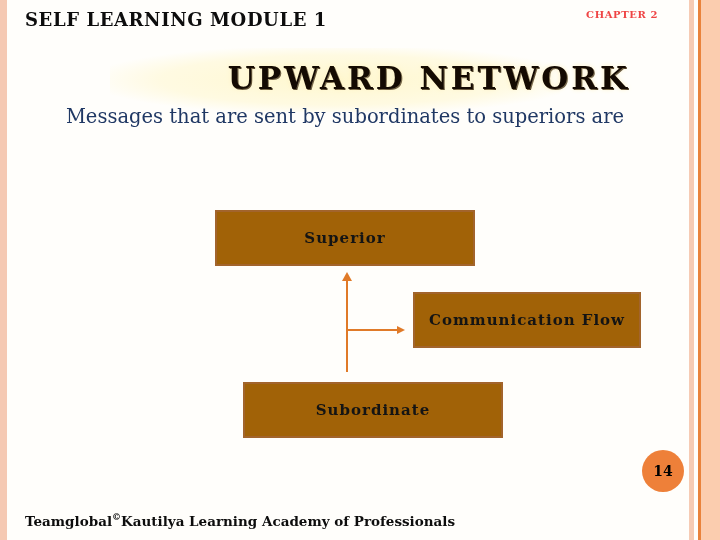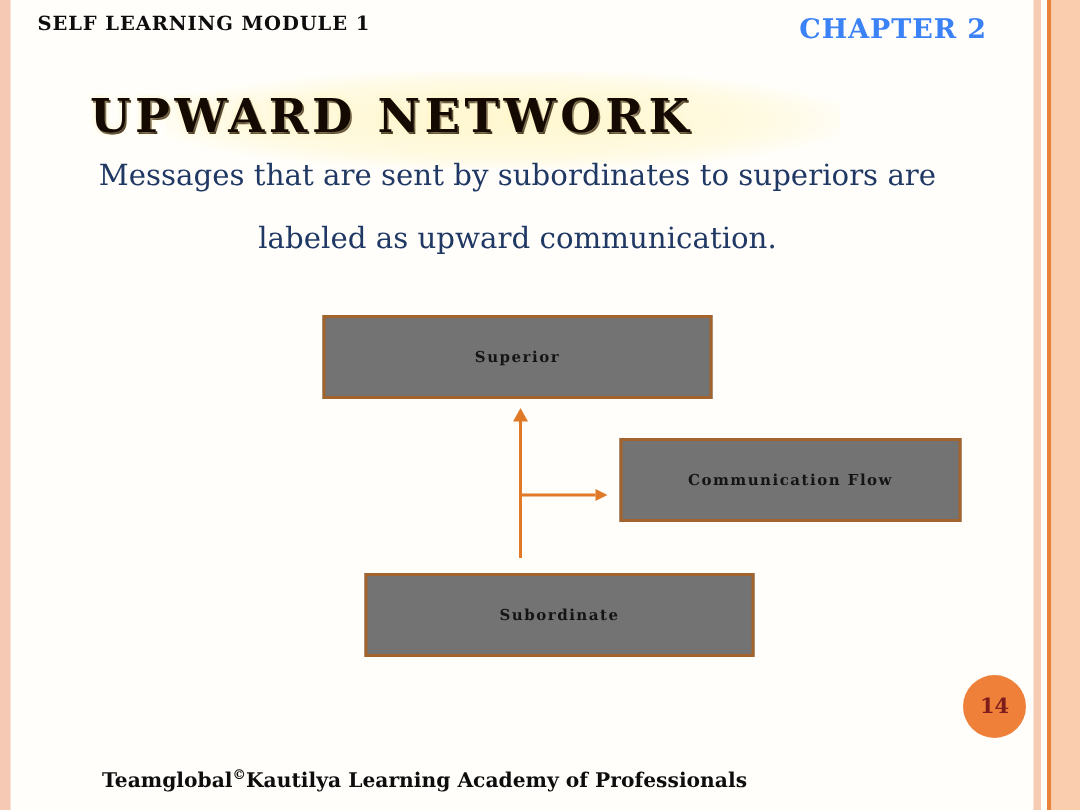--- a/index.html
+++ b/index.html
@@ -9,89 +9,88 @@
     background:#fffefb;
     overflow:hidden;
     font-family:"DejaVu Serif","Liberation Serif",serif;
   }
   
   .stripe-left{position:absolute;left:0;top:0;width:7px;height:540px;background:#f5c9b3;}
   .stripe-right-thin{position:absolute;left:689px;top:0;width:5px;height:540px;background:#f6cbb4;}
   .stripe-right-line{position:absolute;left:698px;top:0;width:3px;height:540px;background:#e9833c;}
   .stripe-right-band{position:absolute;left:701px;top:0;width:19px;height:540px;background:#fbcdaf;}
 
-  .hdr-left{position:absolute;left:25px;top:9px;font-size:13px;font-weight:bold;color:#0d0d0d;letter-spacing:0.6px;}
-  .hdr-right{position:absolute;right:62px;top:9px;font-size:18px;font-weight:bold;color:#3b82f6;letter-spacing:0.6px;text-align:center;}
+  .hdr-left{position:absolute;left:25px;top:9px;font-size:18px;font-weight:bold;color:#0d0d0d;letter-spacing:0.6px;}
+  .hdr-right{position:absolute;right:62px;top:9px;font-size:10px;font-weight:bold;color:#ef4444;letter-spacing:0.6px;text-align:center;}
 
   .title-glow{
     position:absolute;left:110px;top:48px;width:450px;height:64px;
     background:radial-gradient(ellipse at center, rgba(255,247,205,0.95) 0%, rgba(255,247,205,0.55) 55%, rgba(255,247,205,0) 78%);
   }
   .title{
     position:absolute;left:60px;top:60px;width:570px;
-    text-align:left;
+    text-align:right;
     font-size:31px;font-weight:bold;color:#140a02;
     letter-spacing:3px;
     text-shadow:0 0 5px #fff3c4, 1px 1px 0 #2b1a06;
   }
 
   .body-text{
     position:absolute;left:15px;top:105px;width:660px;
     text-align:center;color:#203864;font-size:19.5px;
   }
   .body-text p{margin:0 0 18px 0;line-height:24px;}
 
   .obox{
     position:absolute;
-    background:#737373;
+    background:#a16207;
     border:2px solid #a2642c;
     box-sizing:border-box;
     display:flex;align-items:center;justify-content:center;
-    font-weight:bold;font-size:10px;color:#141414;letter-spacing:1px;
+    font-weight:bold;font-size:15px;color:#141414;letter-spacing:1px;
   }
   .box-superior{left:215px;top:210px;width:260px;height:56px;}
   .box-flow{left:413px;top:292px;width:228px;height:56px;}
   .box-subordinate{left:215px;top:382px;width:260px;height:56px;margin-left:28px;}
 
   .v-line{position:absolute;left:346px;top:280px;width:2px;height:92px;background:#e07a28;}
   .v-arrowhead{position:absolute;left:342px;top:272px;width:0;height:0;
     border-left:5px solid transparent;border-right:5px solid transparent;border-bottom:9px solid #e07a28;}
   .h-line{position:absolute;left:347px;top:329px;width:50px;height:2px;background:#e07a28;}
   .h-arrowhead{position:absolute;left:397px;top:326px;width:0;height:0;
     border-top:4px solid transparent;border-bottom:4px solid transparent;border-left:8px solid #e07a28;}
 
   .page-badge{
     position:absolute;left:642px;top:450px;width:42px;height:42px;
     border-radius:50%;background:#ee8039;
     display:flex;align-items:center;justify-content:center;
-    font-size:14px;font-weight:bold;color:#7f1d1d;
+    font-size:14px;font-weight:bold;color:#000000;
   }
 
-  .footer{position:absolute;left:25px;top:512px;font-size:13.5px;font-weight:bold;color:#0d0d0d;margin-left:43px;}
+  .footer{position:absolute;left:25px;top:512px;font-size:13.5px;font-weight:bold;color:#0d0d0d;}
   .footer sup{font-size:9px;vertical-align:super;}
 </style>
 </head>
 <body>
 
 <div class="slide">
 
   <div class="stripe-left"></div>
   <div class="stripe-right-thin"></div>
   <div class="stripe-right-line"></div>
   <div class="stripe-right-band"></div>
 
   <div class="hdr-left">SELF LEARNING MODULE 1</div>
   <div class="hdr-right">CHAPTER 2</div>
 
   <div class="title-glow"></div>
   <div class="title">UPWARD NETWORK</div>
 
   <div class="body-text">
     <p>Messages that are sent by subordinates to superiors are</p>
-    <p>labeled as upward communication.</p>
   </div>
 
   <div class="obox box-superior">
     <span>Superior</span>
   </div>
 
   <div class="v-line"></div>
   <div class="v-arrowhead"></div>
   <div class="h-line"></div>
   <div class="h-arrowhead"></div>

